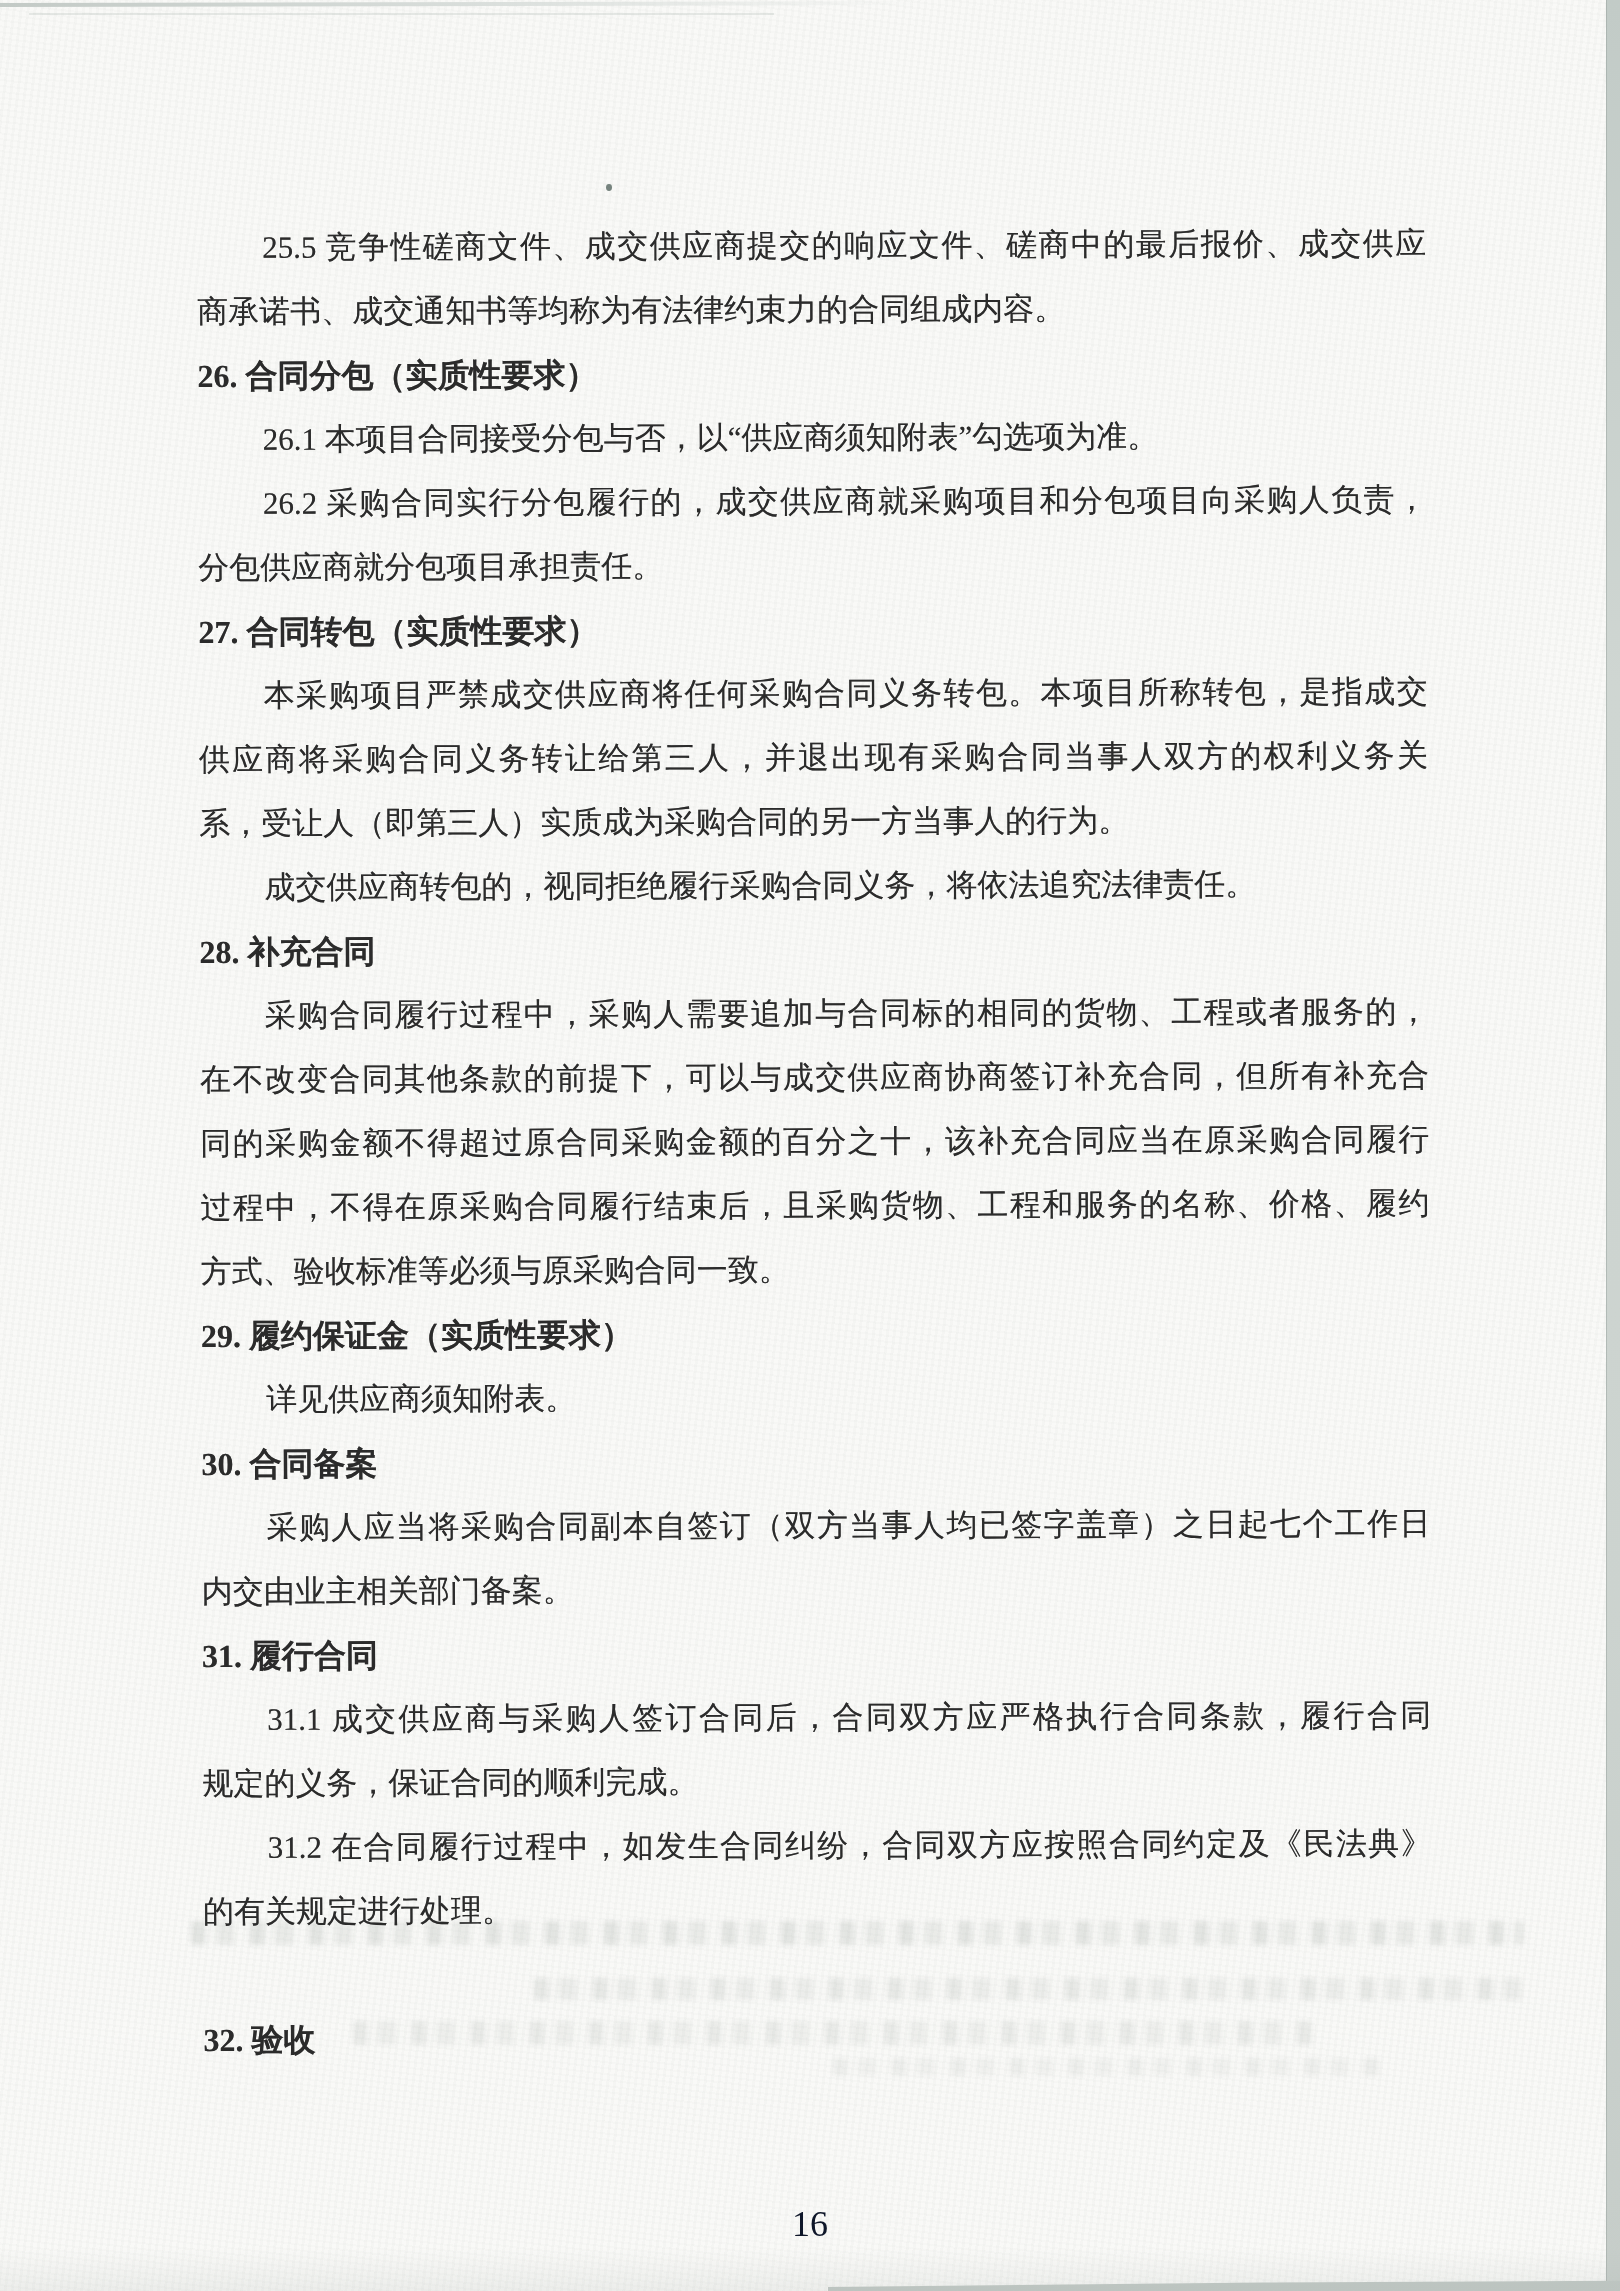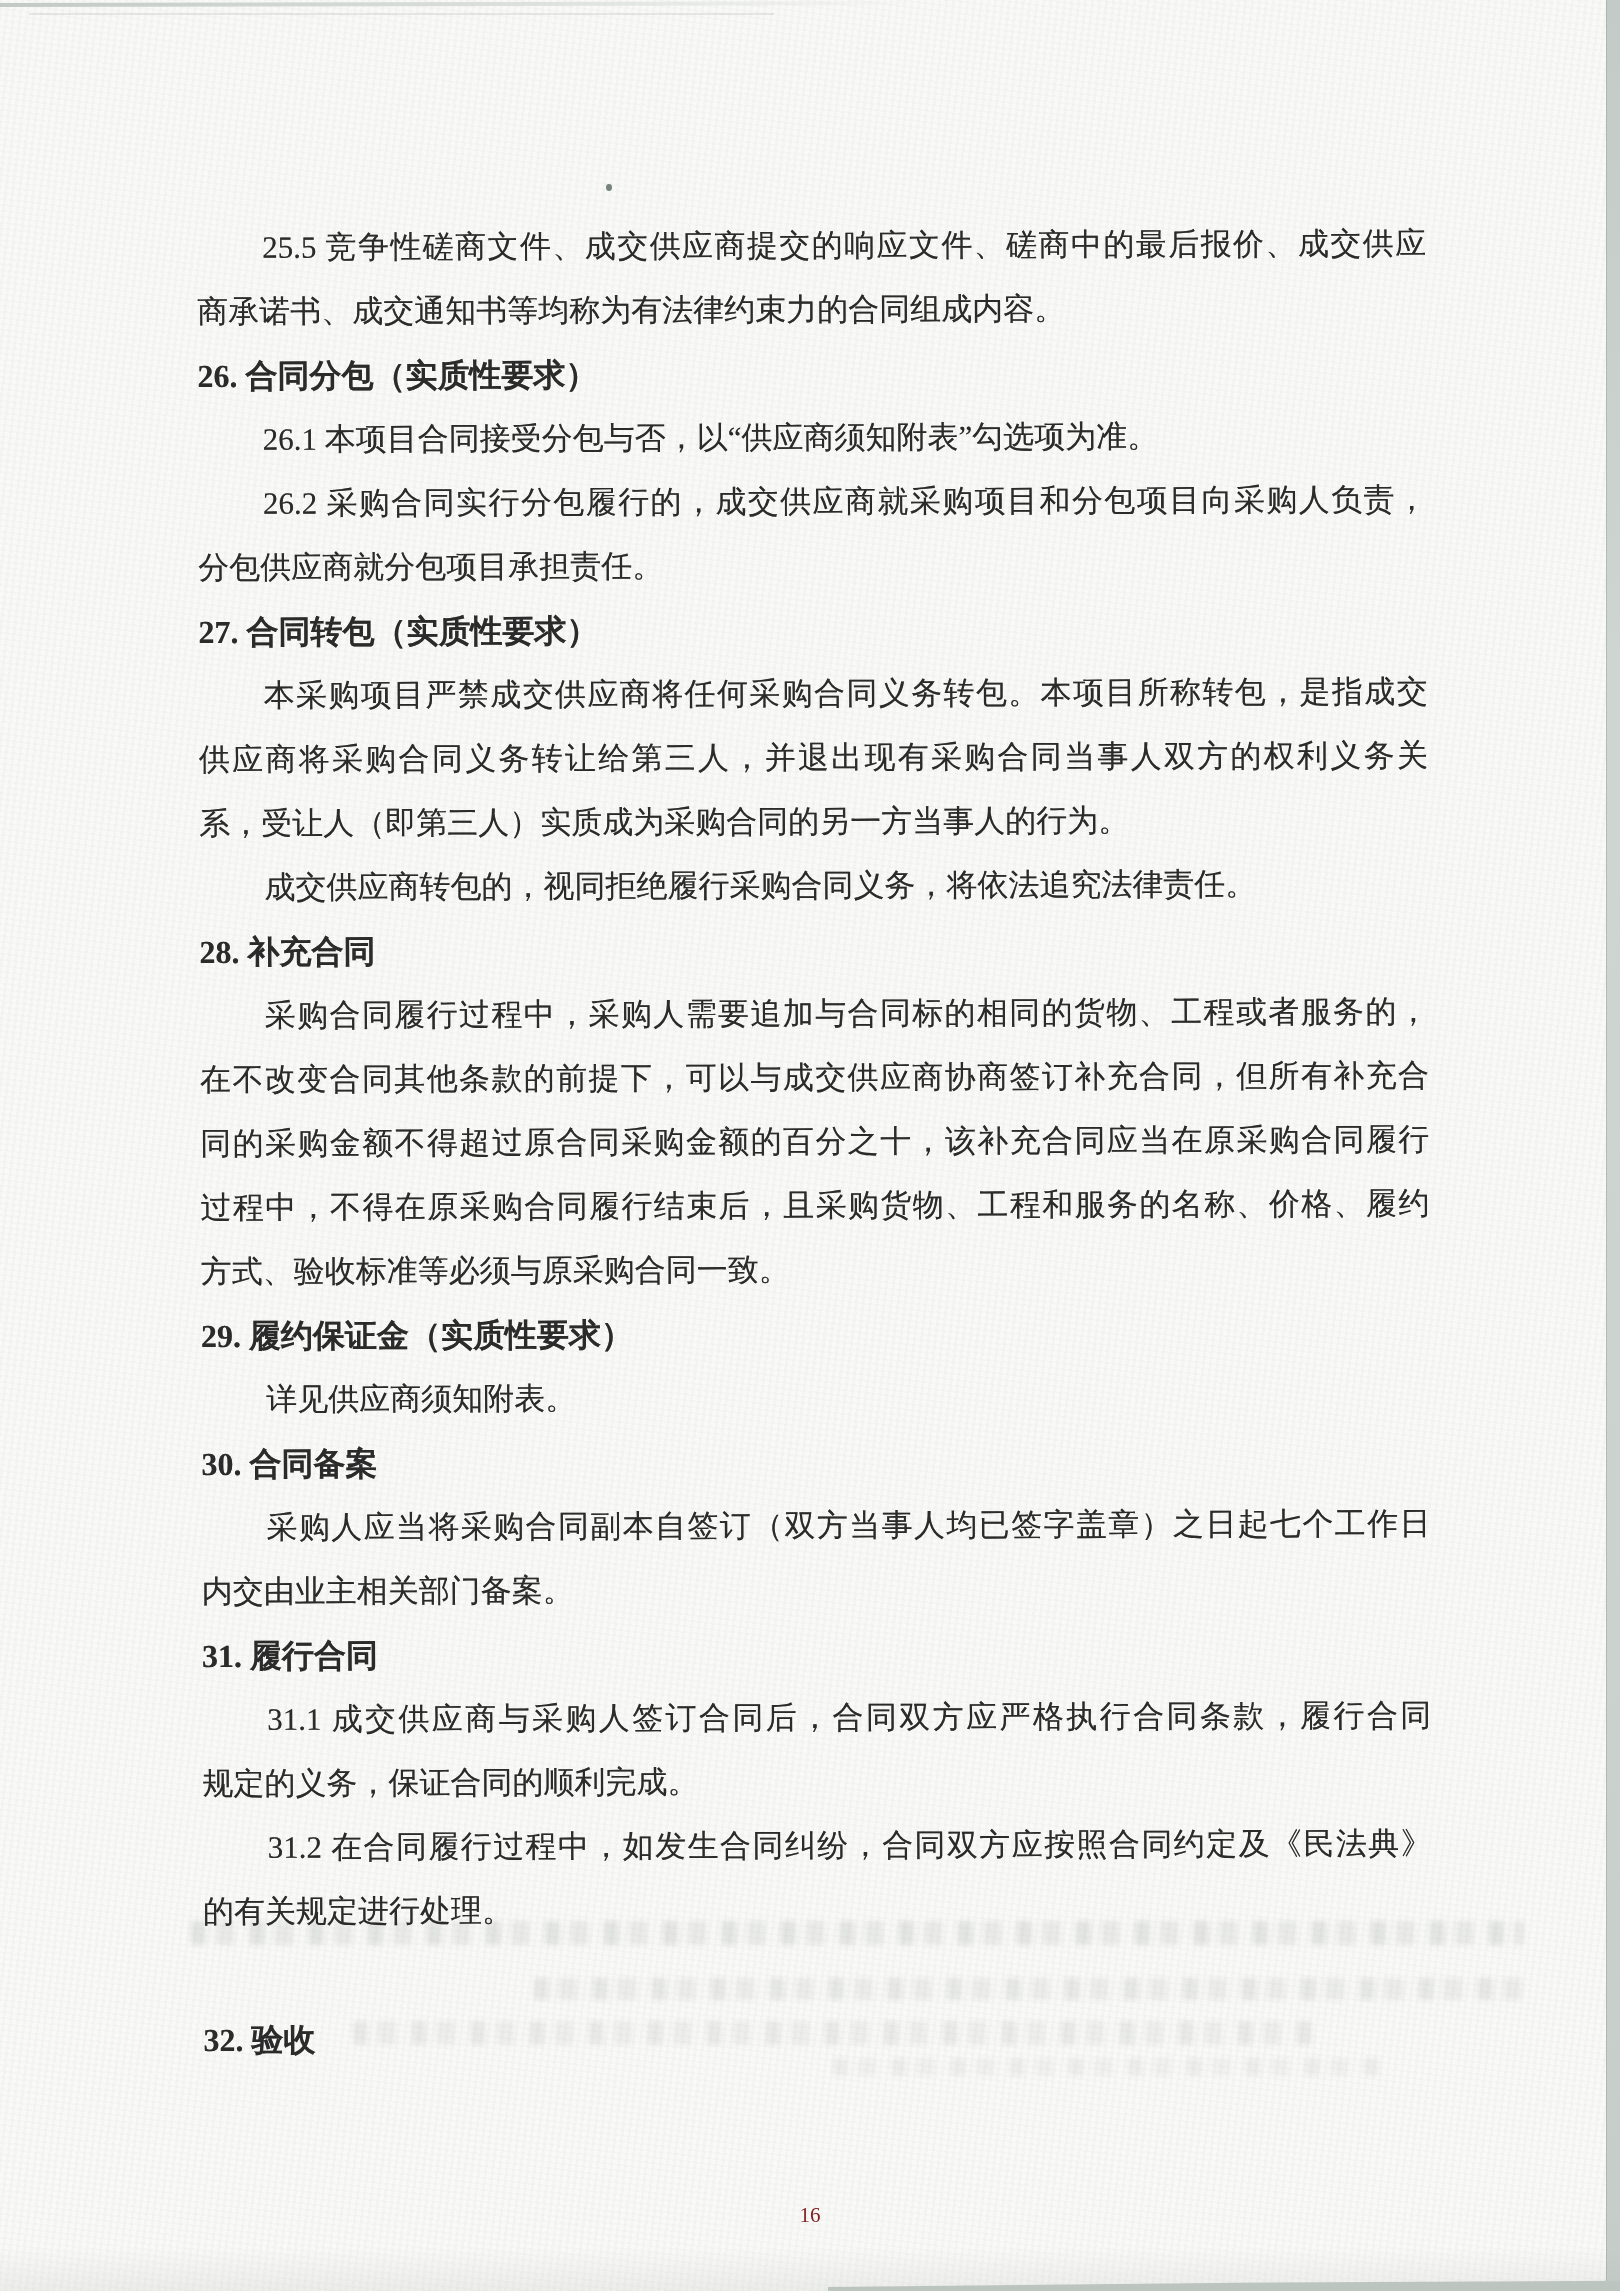--- a/index.html
+++ b/index.html
@@ -68,21 +68,21 @@
     height: 64px; line-height: 64px;
     font-size: 31px;
     text-align: justify; text-align-last: left;
     text-shadow: 0 0 0.5px rgba(43,43,43,.55);
   }
   .line.justify { text-align-last: justify; }
   .line.indent  { text-indent: 65px; }
   .line.heading { font-weight: bold; font-size: 32px; }
   .page-number {
     position: absolute; top: 2203px; left: 0; width: 1620px;
-    text-align: center; font-size: 21px; color: #7f1d1d;
+    text-align: center; font-size: 36px; color: #0f172a;
   }
 </style>
 </head>
 <body>
 
 <div class="texture"></div>
 
 <div class="edge-top"></div>
 <div class="edge-top2"></div>
 <div class="edge-right"></div>

